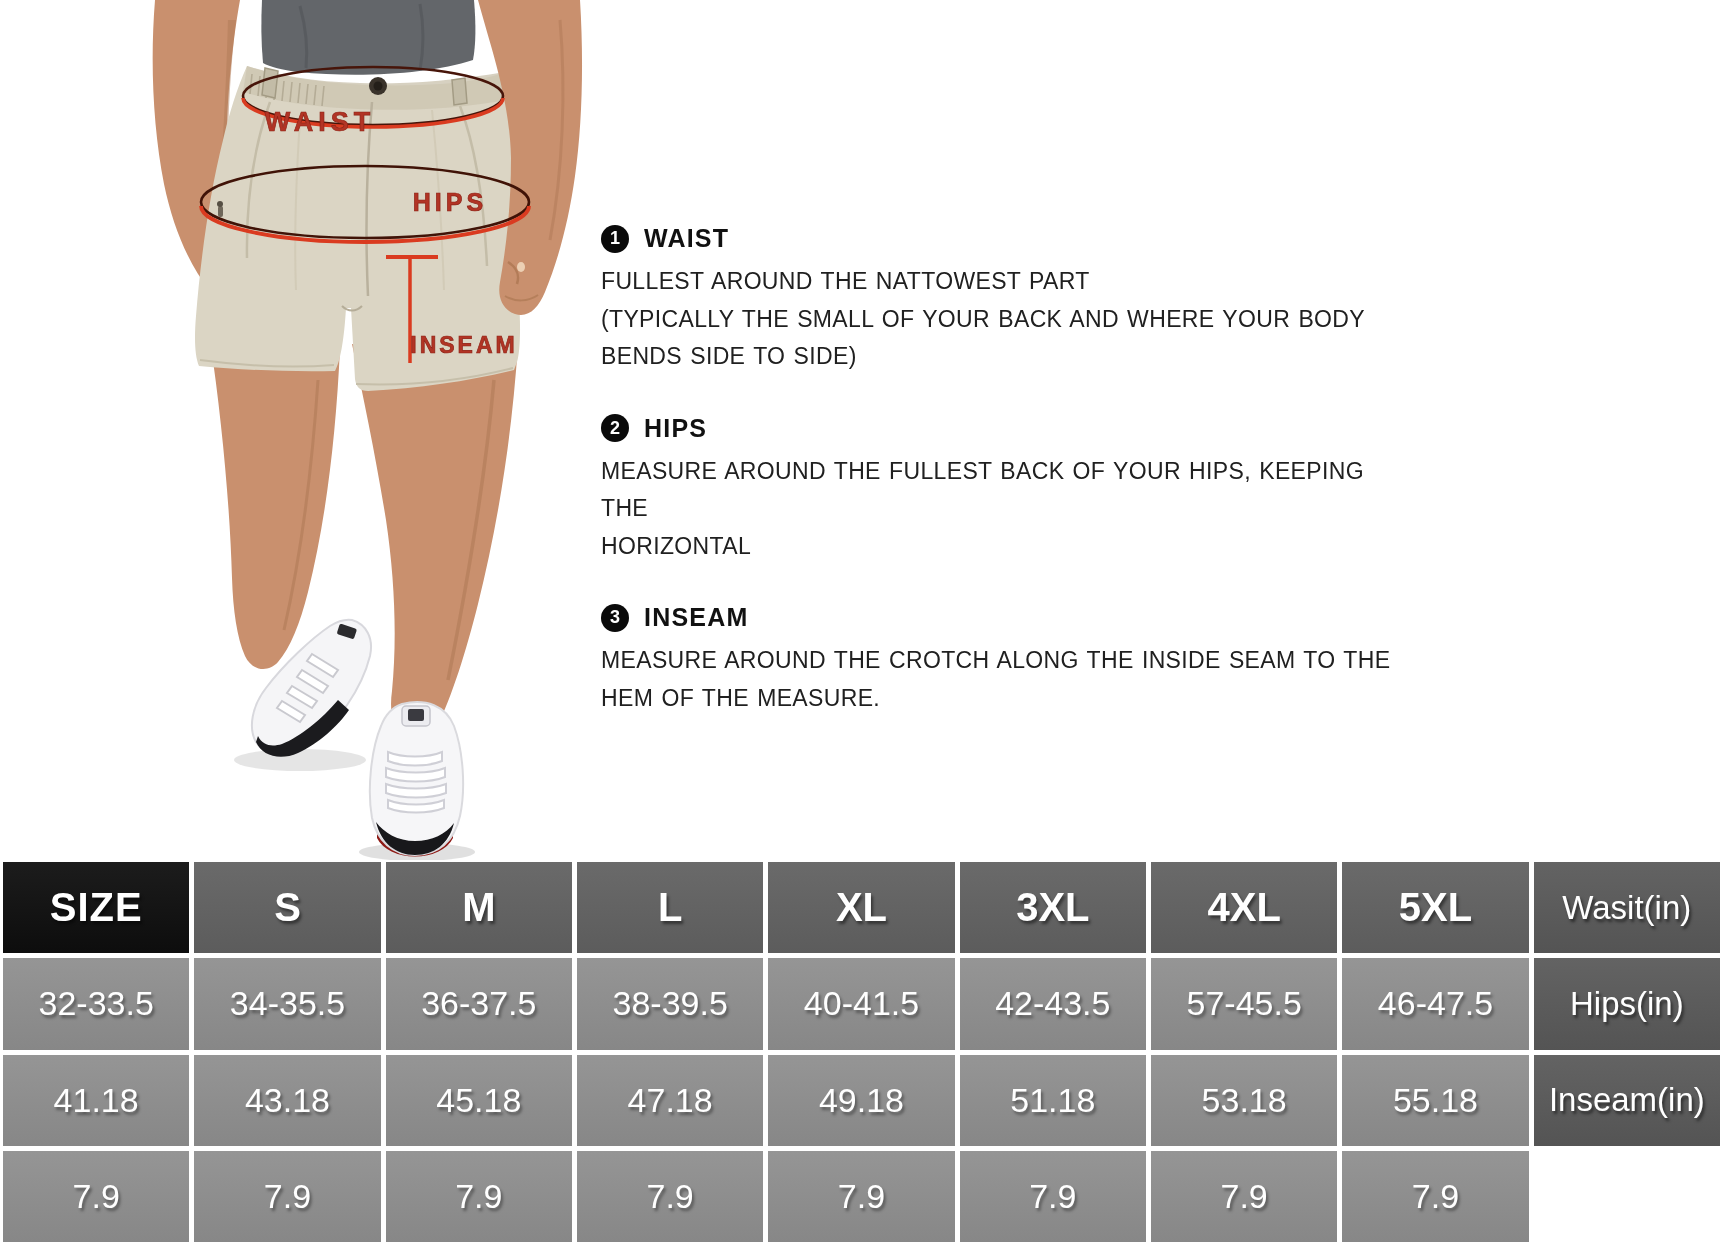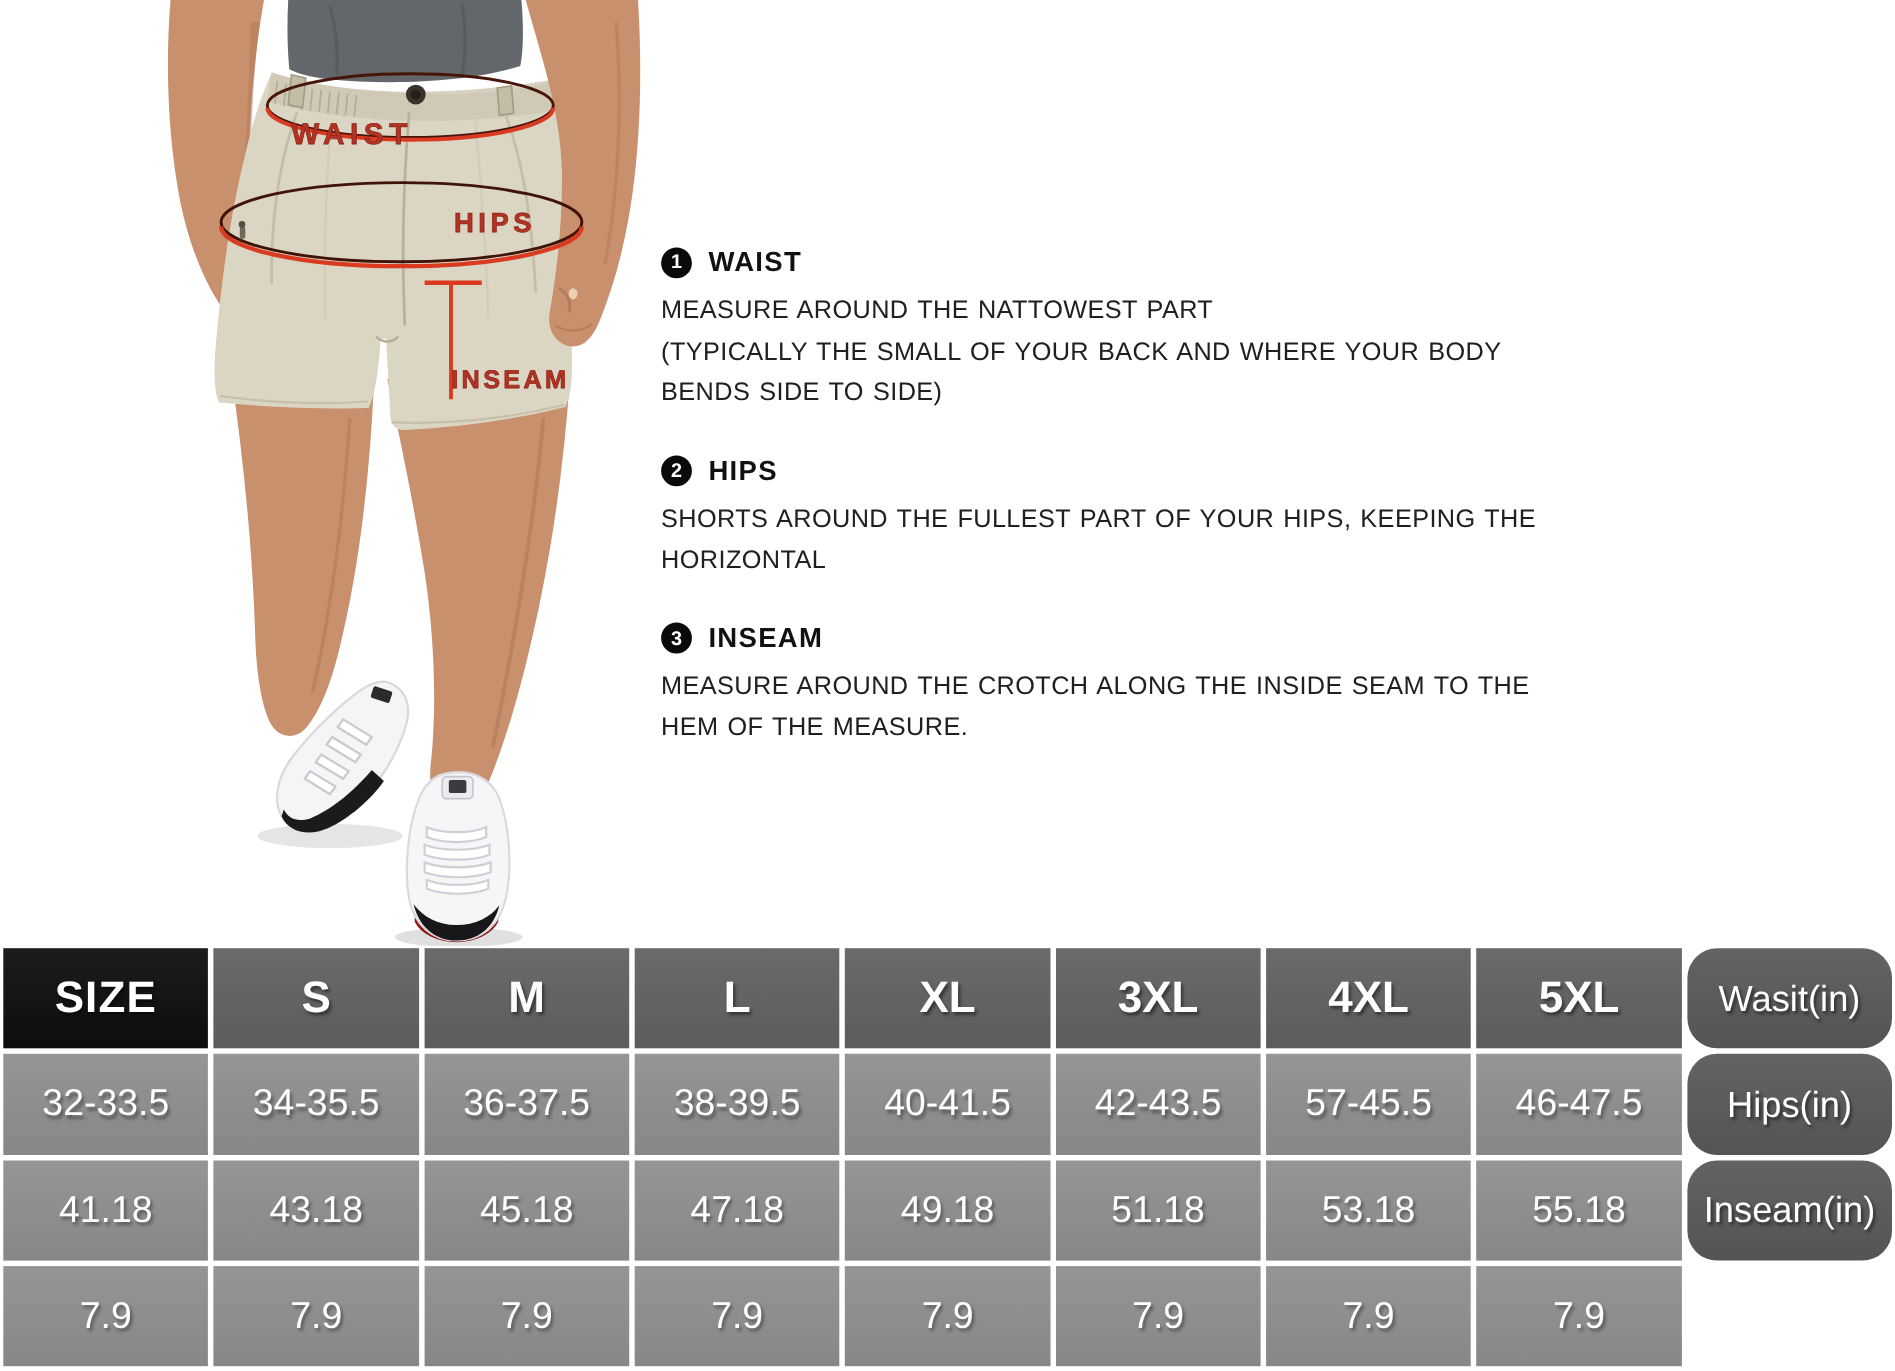--- a/index.html
+++ b/index.html
@@ -36,21 +36,21 @@
   .cell.header {
     background:linear-gradient(var(--header-bg-hi, #6a6a6a), var(--header-bg, #5c5c5c));
     font-size:40px; font-weight:bold; text-shadow:2px 3px 3px rgba(0,0,0,0.45);
   }
   .cell.header.size {
     background:linear-gradient(#1c1c1c, var(--size-bg, #0d0d0d));
     letter-spacing:1px;
   }
   .cell.label {
     background:linear-gradient(#636363, var(--label-bg, #545454));
-    font-size:33px; font-weight:normal; text-shadow:2px 3px 3px rgba(0,0,0,0.5);border-radius:27px;
+    font-size:33px; font-weight:normal; text-shadow:2px 3px 3px rgba(0,0,0,0.5);
   }
   .cell.value {
     background:linear-gradient(#959595, var(--value-bg, #878787));
     font-size:34px; font-weight:normal; text-shadow:2px 3px 3px rgba(0,0,0,0.38);
   }
 </style>
 </head>
 <body>
 
 <svg class="photo" viewBox="0 0 600 860" aria-hidden="true">
@@ -148,31 +148,31 @@
   </g>
 </svg>
 
 <div class="instructions">
 
   <div class="section">
     <div class="sec-head">
       <span class="badge">1</span>
       <span class="sec-title">WAIST</span>
     </div>
-    <div class="line">MEASURE AROUND THE NATTOWEST PART</div>
+    <div class="line">FULLEST AROUND THE NATTOWEST PART</div>
     <div class="line">(TYPICALLY THE SMALL OF YOUR BACK AND WHERE YOUR BODY</div>
     <div class="line">BENDS SIDE TO SIDE)</div>
   </div>
 
   <div class="section">
     <div class="sec-head">
       <span class="badge">2</span>
       <span class="sec-title">HIPS</span>
     </div>
-    <div class="line">SHORTS AROUND THE FULLEST PART OF YOUR HIPS, KEEPING THE</div>
+    <div class="line">MEASURE AROUND THE FULLEST BACK OF YOUR HIPS, KEEPING THE</div>
     <div class="line">HORIZONTAL</div>
   </div>
 
   <div class="section">
     <div class="sec-head">
       <span class="badge">3</span>
       <span class="sec-title">INSEAM</span>
     </div>
     <div class="line">MEASURE AROUND THE CROTCH ALONG THE INSIDE SEAM TO THE</div>
     <div class="line">HEM OF THE MEASURE.</div>

